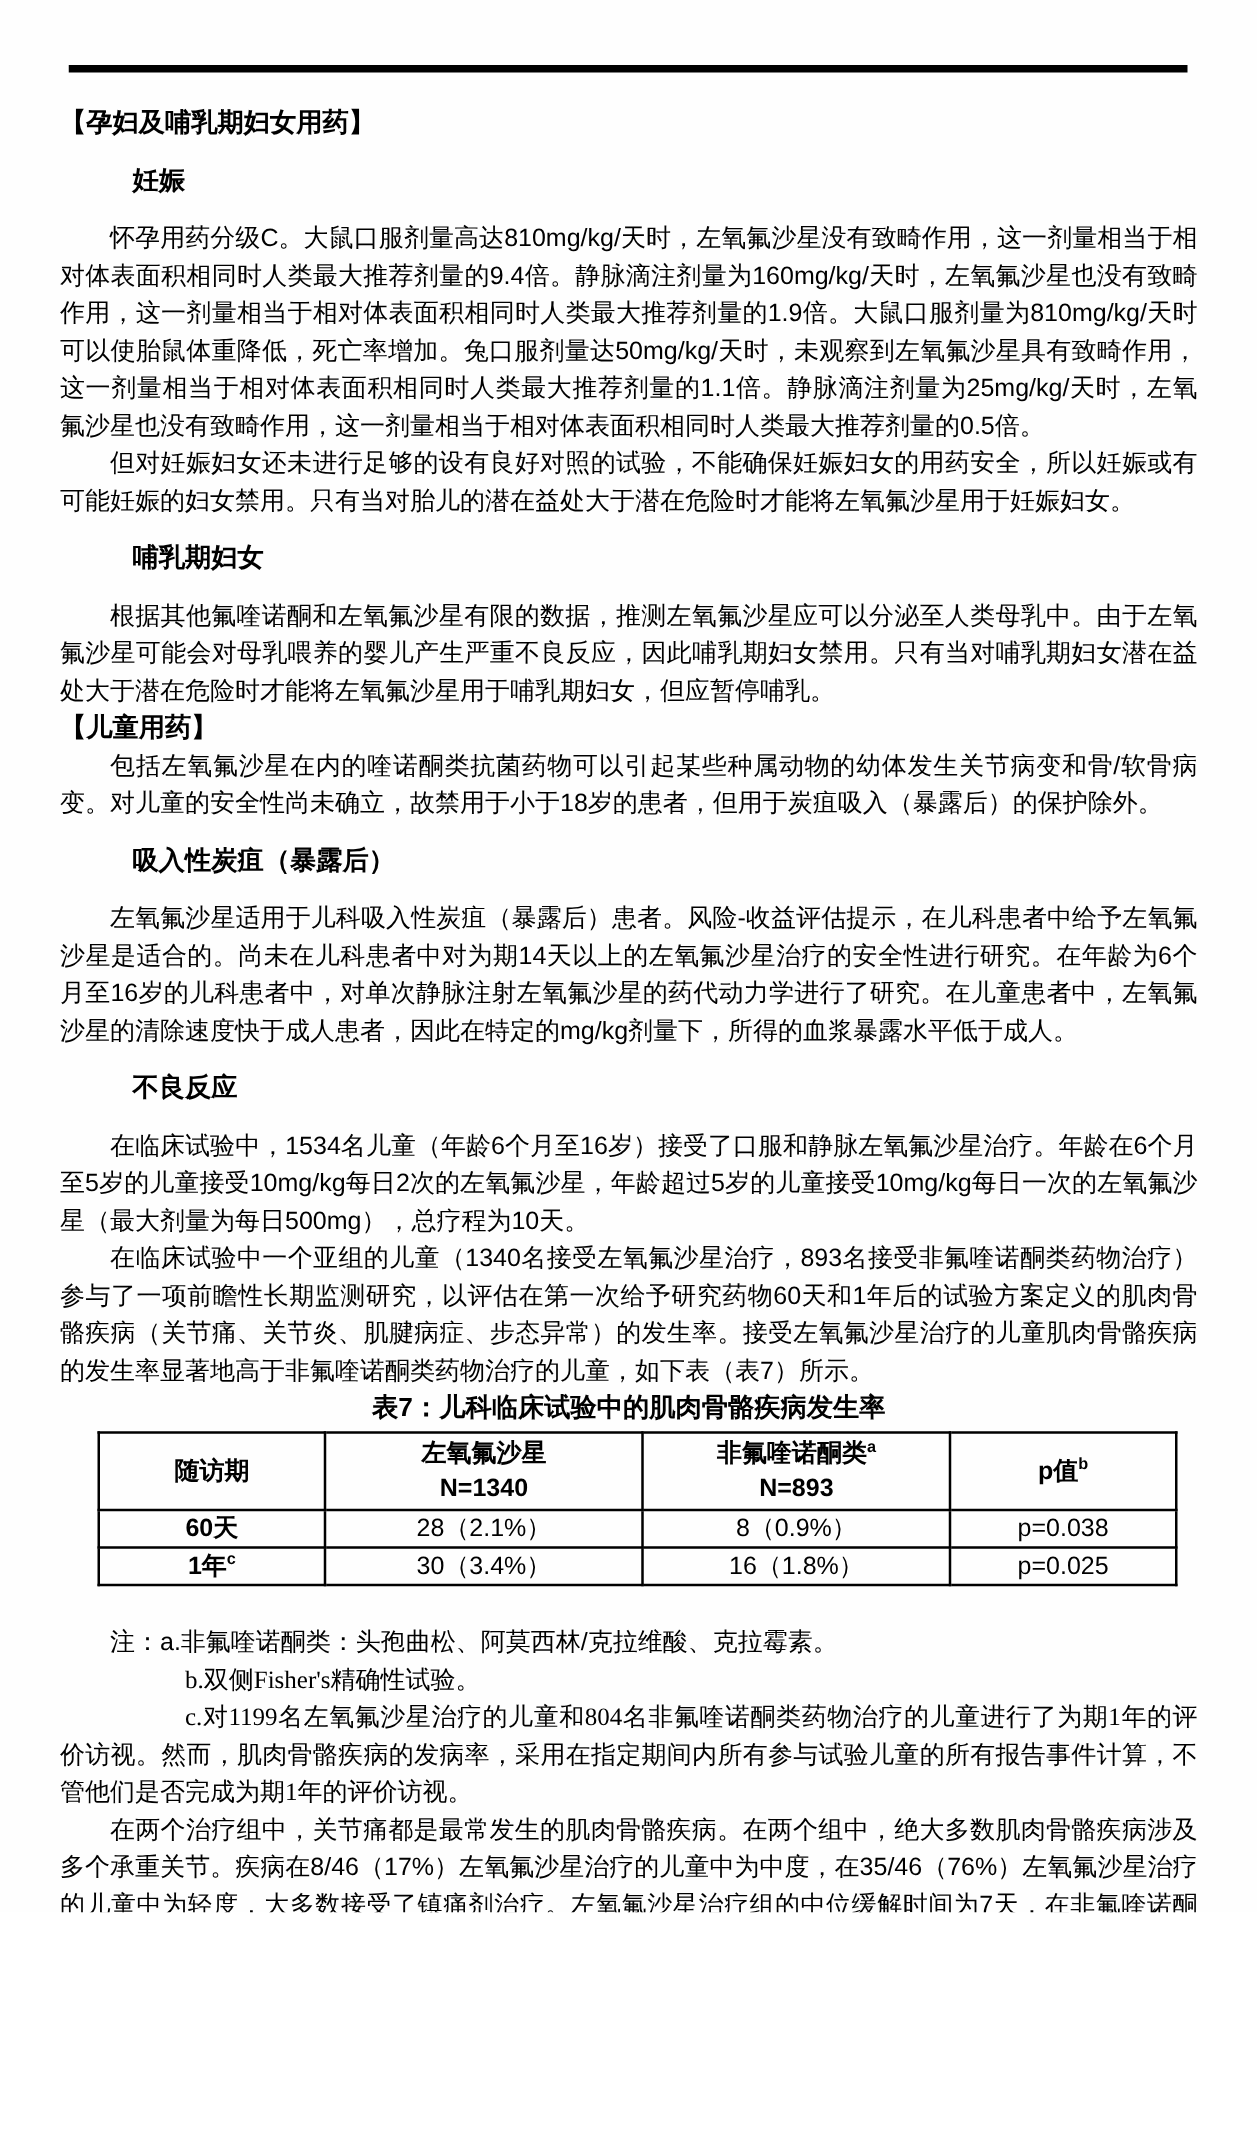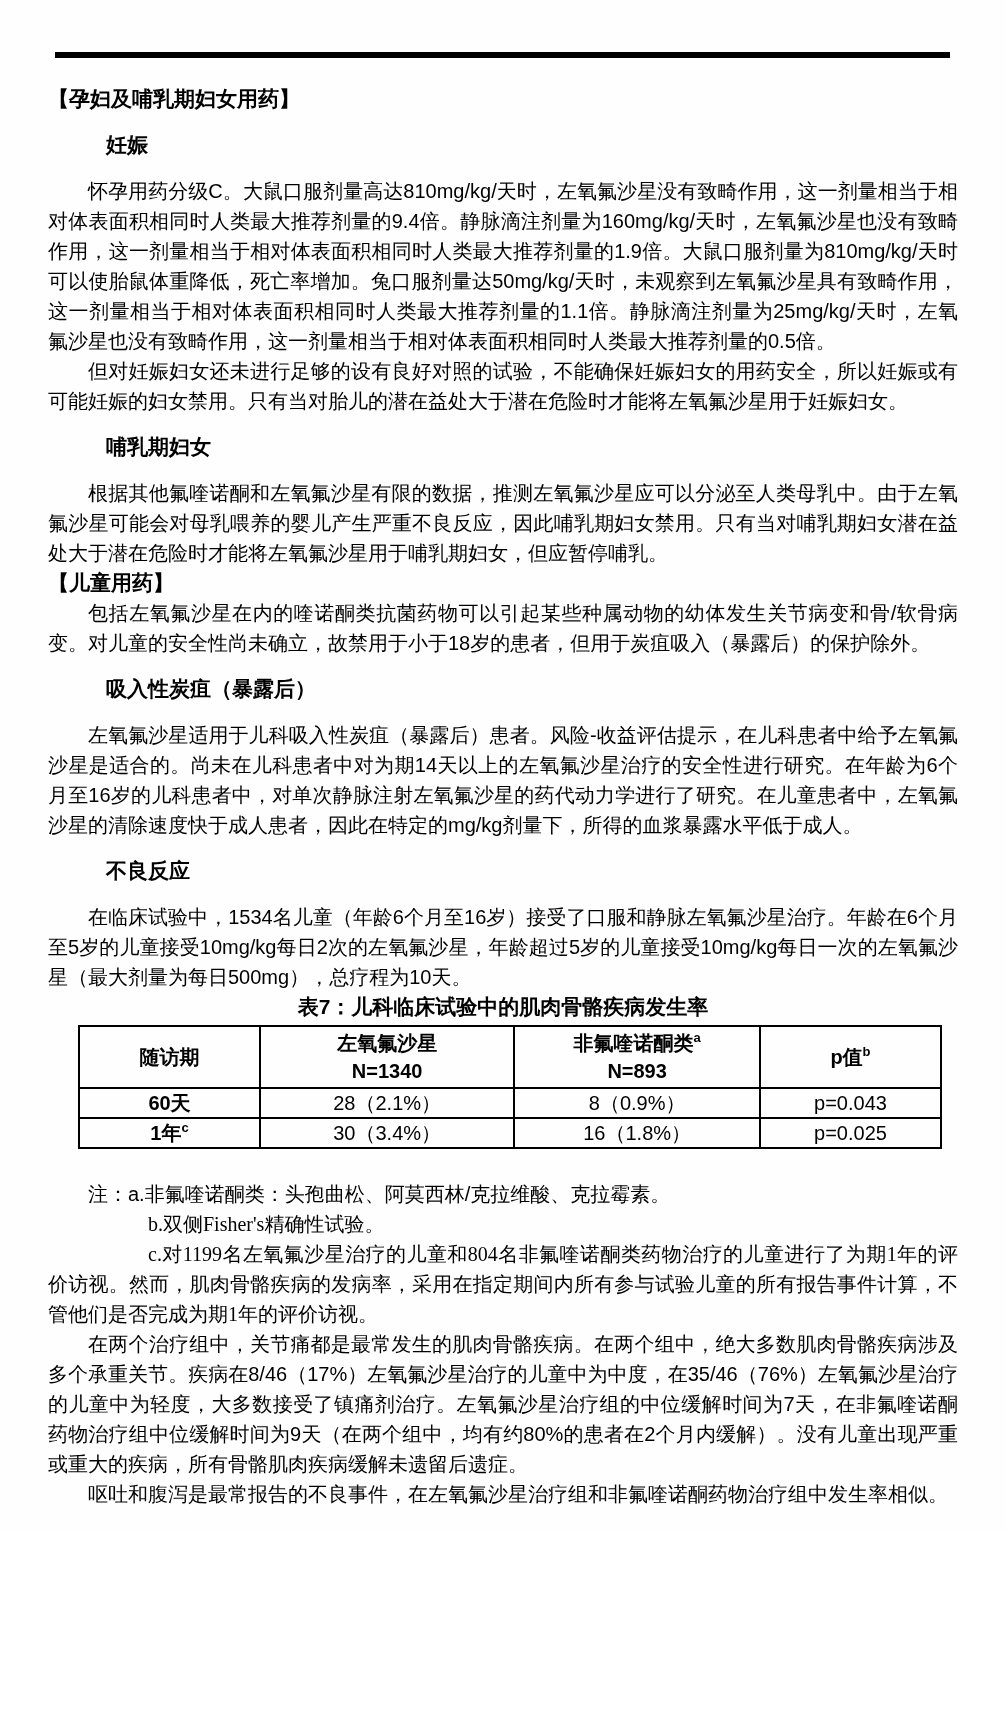--- a/index.html
+++ b/index.html
@@ -131,20 +131,21 @@
     <p class="body-p">包括左氧氟沙星在内的喹诺酮类抗菌药物可以引起某些种属动物的幼体发生关节病变和骨/软骨病变。对儿童的安全性尚未确立，故禁用于小于18岁的患者，但用于炭疽吸入（暴露后）的保护除外。</p>
 
     <h3 class="sub-heading">吸入性炭疽（暴露后）</h3>
 
     <p class="body-p">左氧氟沙星适用于儿科吸入性炭疽（暴露后）患者。风险-收益评估提示，在儿科患者中给予左氧氟沙星是适合的。尚未在儿科患者中对为期14天以上的左氧氟沙星治疗的安全性进行研究。在年龄为6个月至16岁的儿科患者中，对单次静脉注射左氧氟沙星的药代动力学进行了研究。在儿童患者中，左氧氟沙星的清除速度快于成人患者，因此在特定的mg/kg剂量下，所得的血浆暴露水平低于成人。</p>
 
     <h3 class="sub-heading">不良反应</h3>
 
     <p class="body-p">在临床试验中，1534名儿童（年龄6个月至16岁）接受了口服和静脉左氧氟沙星治疗。年龄在6个月至5岁的儿童接受10mg/kg每日2次的左氧氟沙星，年龄超过5岁的儿童接受10mg/kg每日一次的左氧氟沙星（最大剂量为每日500mg），总疗程为10天。</p>
 
+    <p class="body-p">在临床试验中一个亚组的儿童（1340名接受左氧氟沙星治疗，893名接受非氟喹诺酮类药物治疗）参与了一项前瞻性长期监测研究，以评估在第一次给予研究药物60天和1年后的试验方案定义的肌肉骨骼疾病（关节痛、关节炎、肌腱病症、步态异常）的发生率。接受左氧氟沙星治疗的儿童肌肉骨骼疾病的发生率显著地高于非氟喹诺酮类药物治疗的儿童，如下表（表7）所示。</p>
 
     <p class="table-caption">表7：儿科临床试验中的肌肉骨骼疾病发生率</p>
 
     <table class="t7">
       <colgroup>
         <col style="width:21%">
         <col style="width:29.5%">
         <col style="width:28.5%">
         <col style="width:21%">
       </colgroup>
@@ -164,21 +165,21 @@
           <th>
             <span>p值</span><sup>b</sup>
           </th>
         </tr>
       </thead>
       <tbody>
         <tr>
           <td class="period-cell"><span>60天</span><sup></sup></td>
           <td>28（2.1%）</td>
           <td>8（0.9%）</td>
-          <td>p=0.043</td>
+          <td>p=0.038</td>
         </tr>
         <tr>
           <td class="period-cell"><span>1年</span><sup>c</sup></td>
           <td>30（3.4%）</td>
           <td>16（1.8%）</td>
           <td>p=0.025</td>
         </tr>
       </tbody>
     </table>
 

